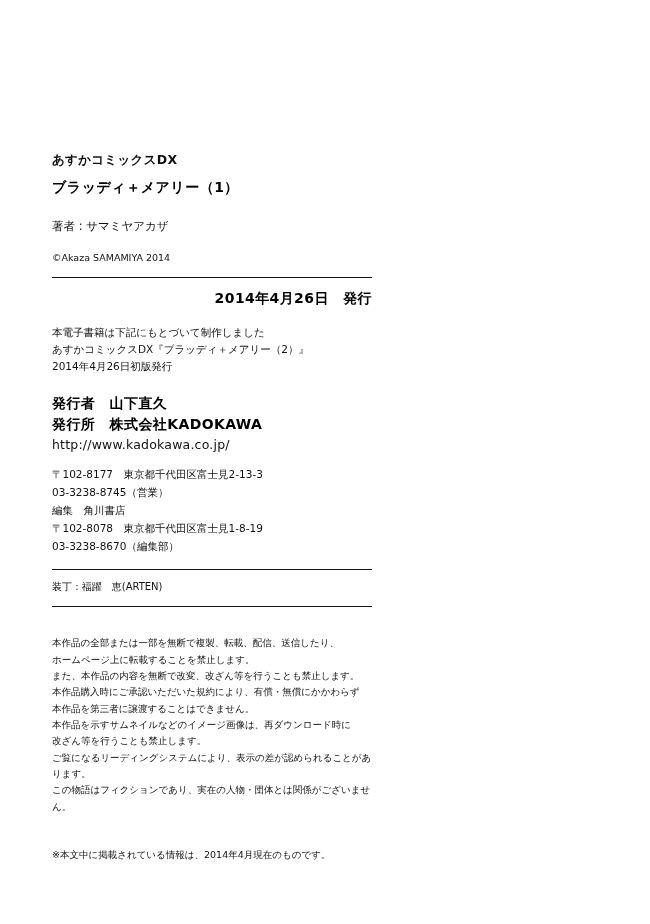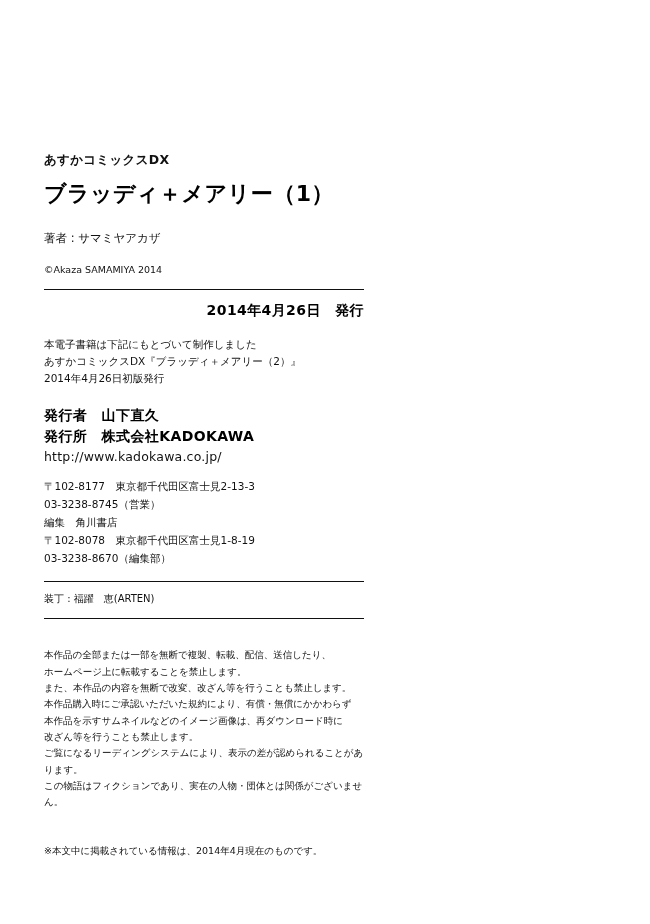--- a/index.html
+++ b/index.html
@@ -17,33 +17,33 @@
   }
   .page {
     position: absolute;
     left: 0; top: 0;
     width: 650px;
     height: 924px;
     background: #ffffff;
   }
   .colophon {
     position: absolute;
-    left: 44px;
+    left: 52px;
     top: 152px;
     width: 320px;
   }
   .series-label {
     font-size: 12.5px;
     font-weight: bold;
     letter-spacing: 0.3px;
     margin: 0 0 10px 0;
     color: #111;
   }
   .book-title {
-    font-size: 22px;
+    font-size: 14px;
     font-weight: bold;
     letter-spacing: 0.5px;
     margin: 0 0 22px 0;
     color: #000;
   }
   .author-line {
     font-size: 11.5px;
     margin: 0 0 18px 0;
     color: #111;
   }
@@ -157,20 +157,21 @@
 
     <p class="design-line">装丁 : 福躍　恵(ARTEN)</p>
 
     <hr class="rule thin">
 
     <div class="legal-block">
       <div>本作品の全部または一部を無断で複製、転載、配信、送信したり、</div>
       <div>ホームページ上に転載することを禁止します。</div>
       <div>また、本作品の内容を無断で改変、改ざん等を行うことも禁止します。</div>
       <div>本作品購入時にご承認いただいた規約により、有償・無償にかかわらず</div>
+      <div>本作品を第三者に譲渡することはできません。</div>
       <div>本作品を示すサムネイルなどのイメージ画像は、再ダウンロード時に</div>
       <div>改ざん等を行うことも禁止します。</div>
       <div>ご覧になるリーディングシステムにより、表示の差が認められることがあります。</div>
       <div>この物語はフィクションであり、実在の人物・団体とは関係がございません。</div>
     </div>
 
     <div class="legal-tail">
       <div>※本文中に掲載されている情報は、2014年4月現在のものです。</div>
     </div>
 

